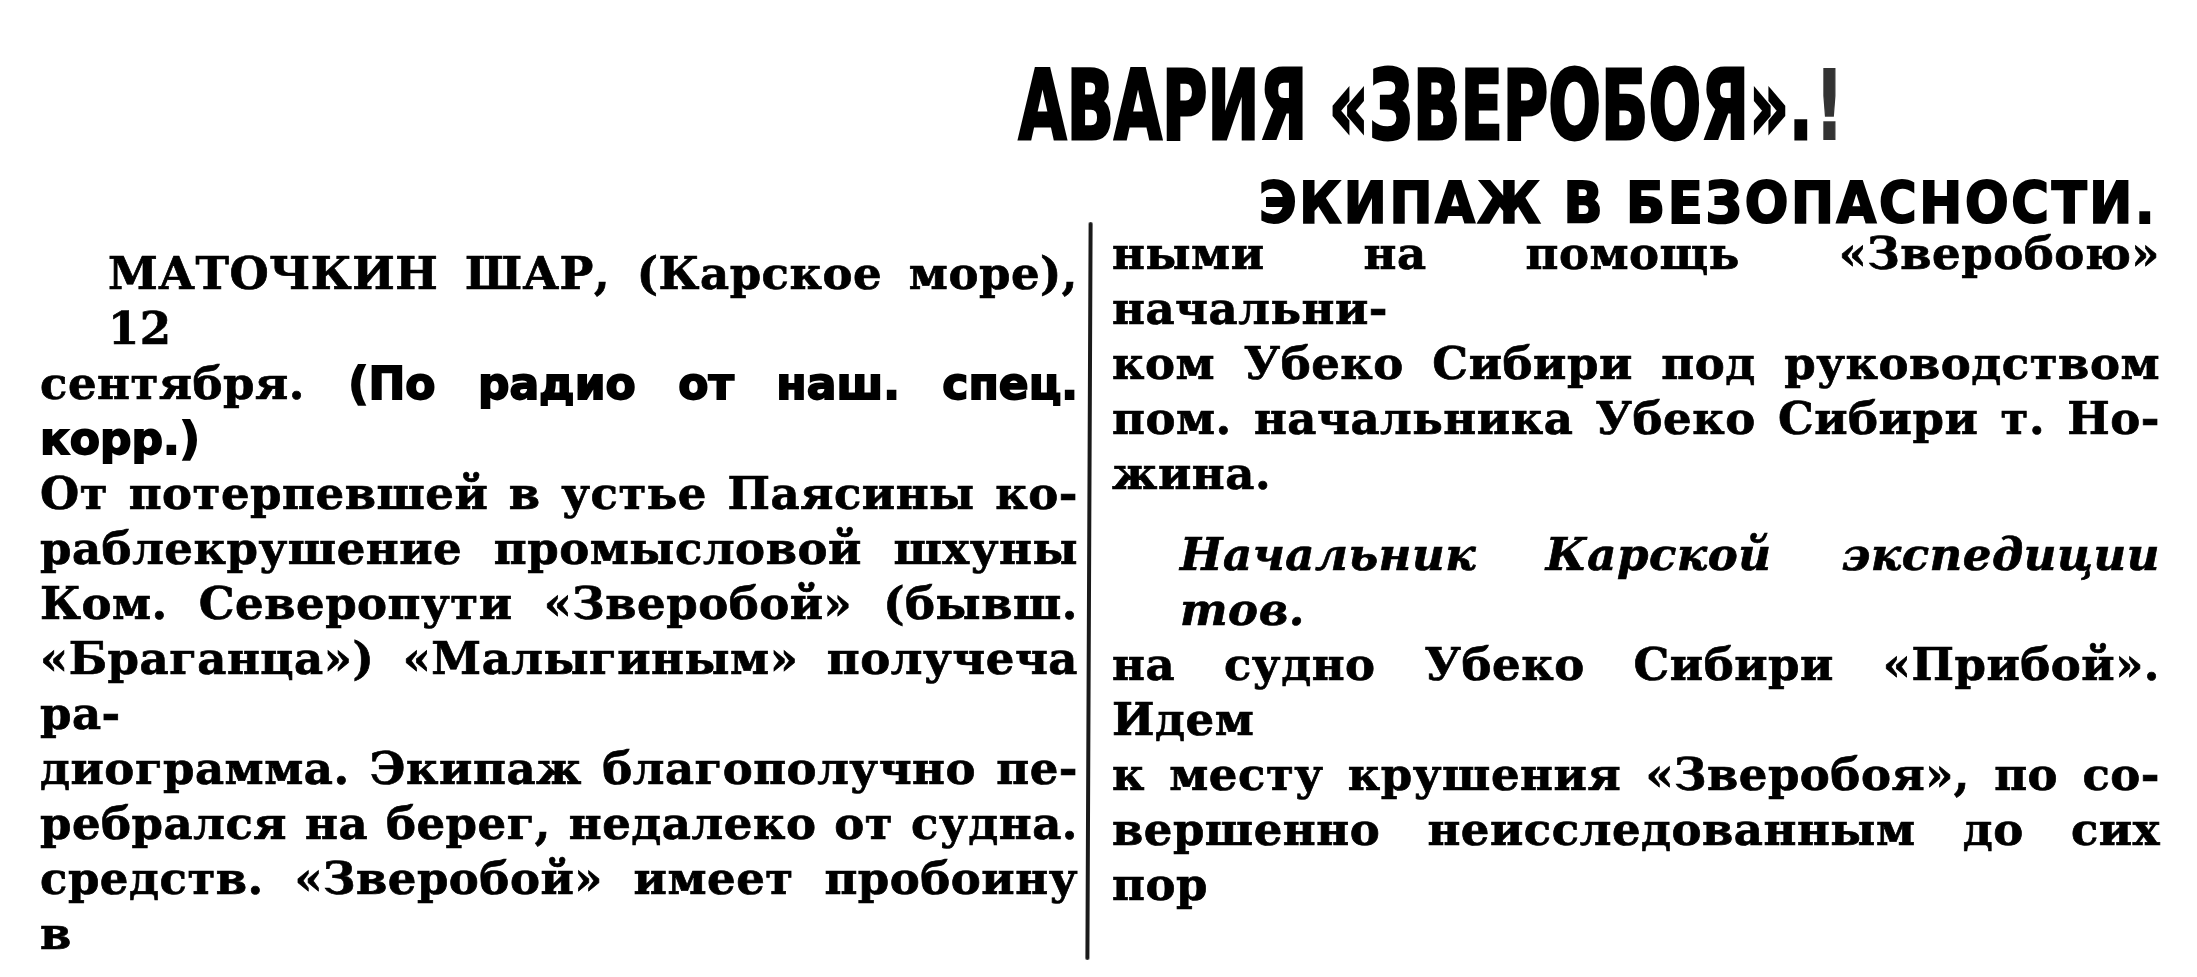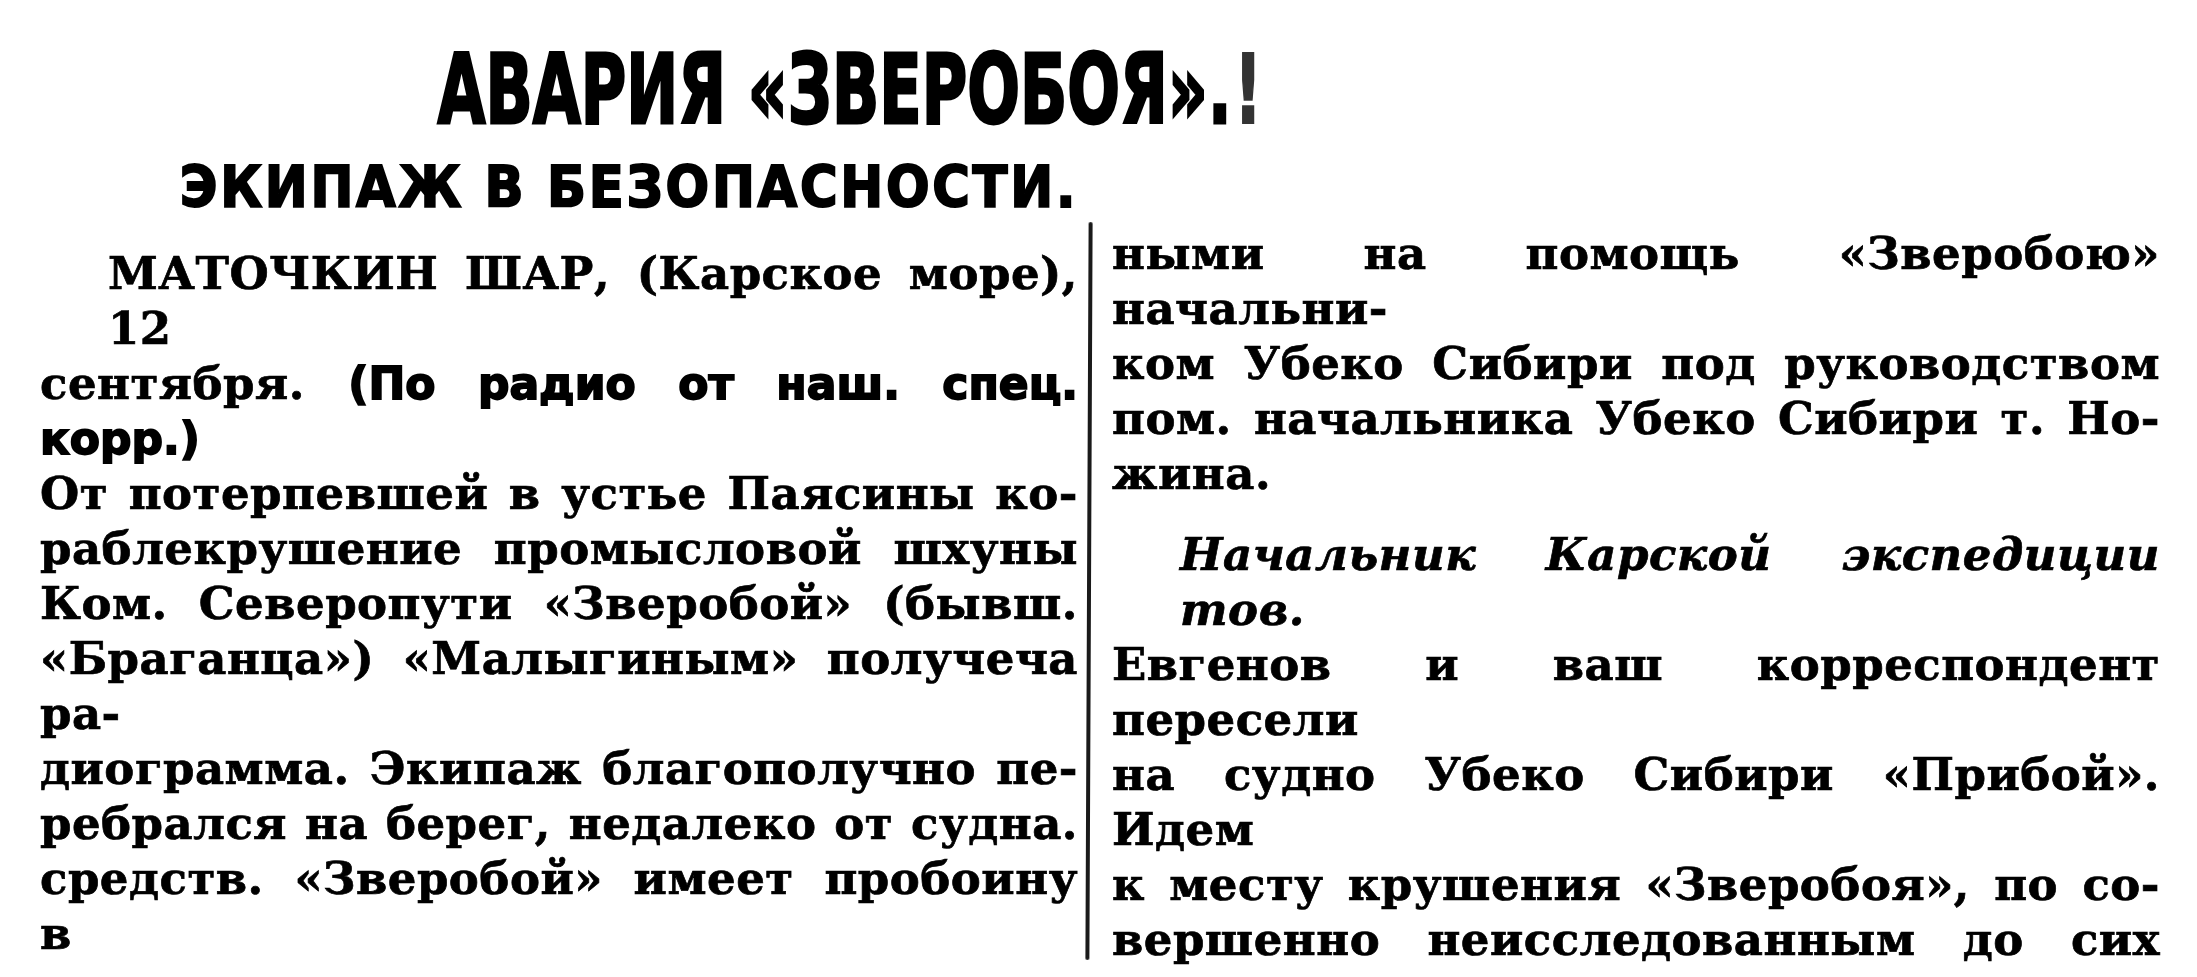--- a/index.html
+++ b/index.html
@@ -2,21 +2,21 @@
 <html><head>
 <meta charset="utf-8">
 <style>
   html,body{margin:0;padding:0;}
   body{
     width:2197px;height:977px;position:relative;overflow:hidden;
     background:#ffffff;color:#151515;
     font-family:"DejaVu Serif",serif;
   }
   
-  .header{position:absolute;top:0;left:0;width:100%;text-align:left;}
+  .header{position:absolute;top:16px;left:0;width:100%;text-align:right;}
   .headline{
     margin:38px 0 0 0;height:104px;line-height:104px;
     font-family:"DejaVu Sans","Liberation Sans",sans-serif;
     font-weight:bold;font-size:97px;letter-spacing:0px;white-space:nowrap;
     transform:translateX(42px) scaleX(0.64);transform-origin:center;
     -webkit-text-stroke:3px #131313;
     filter:blur(0.4px) contrast(1.25);
   }
   .headline .mark{opacity:.8;margin-left:4px;-webkit-text-stroke:2px #131313;}
   .subheadline{
@@ -74,20 +74,19 @@
       <div class="line"><span class="serif">диограмма. Экипаж благополучно пе-</span></div>
       <div class="line"><span class="serif">ребрался на берег, недалеко от судна.</span></div>
       <div class="line"><span class="serif">средств. «Зверобой» имеет пробоину в</span></div>
     </div>
   <div class="column right">
       <div class="line"><span class="serif">ными на помощь «Зверобою» начальни-</span></div>
       <div class="line"><span class="serif">ком Убеко Сибири под руководством</span></div>
       <div class="line"><span class="serif">пом. начальника Убеко Сибири т. Но-</span></div>
       <div class="line endline"><span class="serif">жина.</span></div>
       <div class="line indent gap"><span class="serif">Начальник Карской экспедиции тов.</span></div>
-      <div class="line"><span class="serif">Евгенов и ваш корреспондент пересели</span></div>
       <div class="line"><span class="serif">на судно Убеко Сибири «Прибой». Идем</span></div>
       <div class="line"><span class="serif">к месту крушения «Зверобоя», по со-</span></div>
       <div class="line"><span class="serif">вершенно неисследованным до сих пор</span></div>
     </div>
 </div>
 
 <div class="divider"></div>
 
 </body></html>

